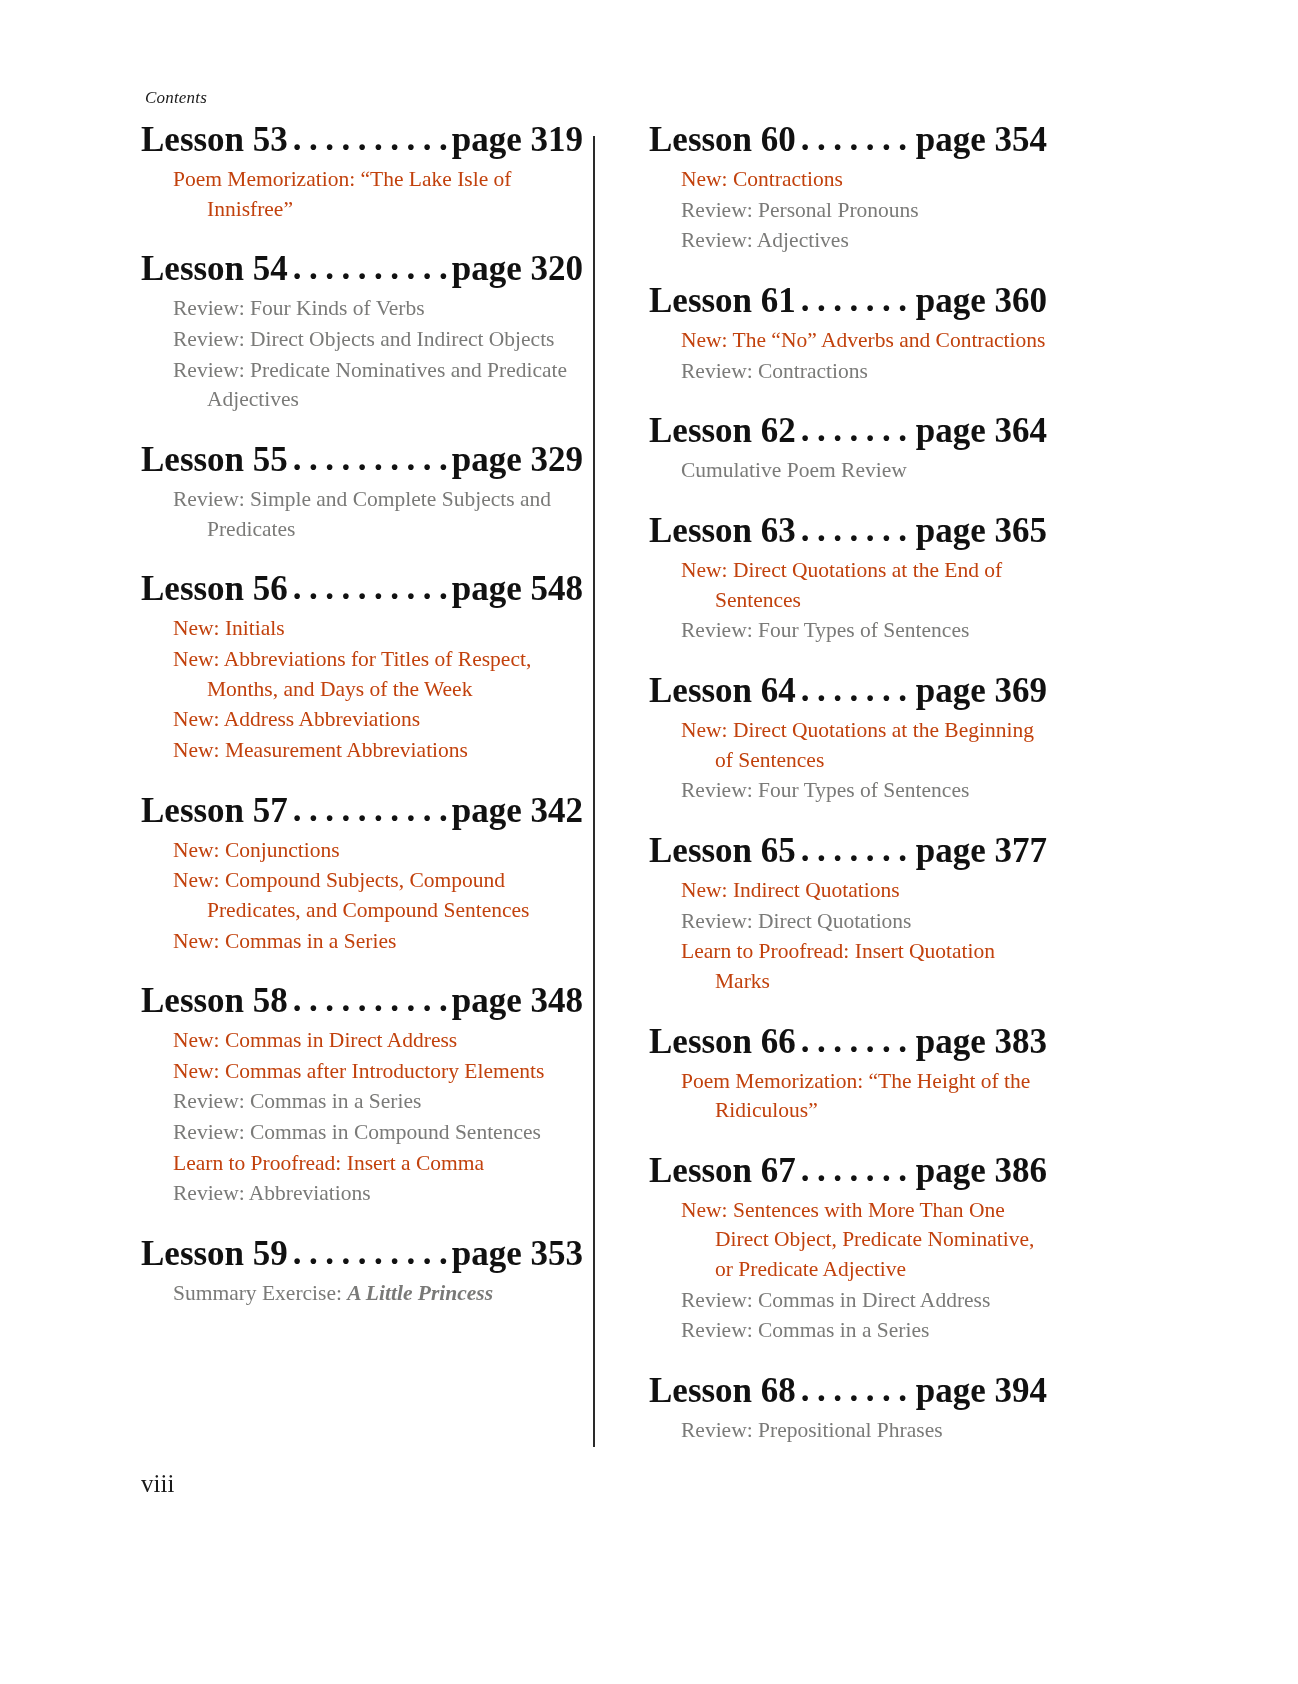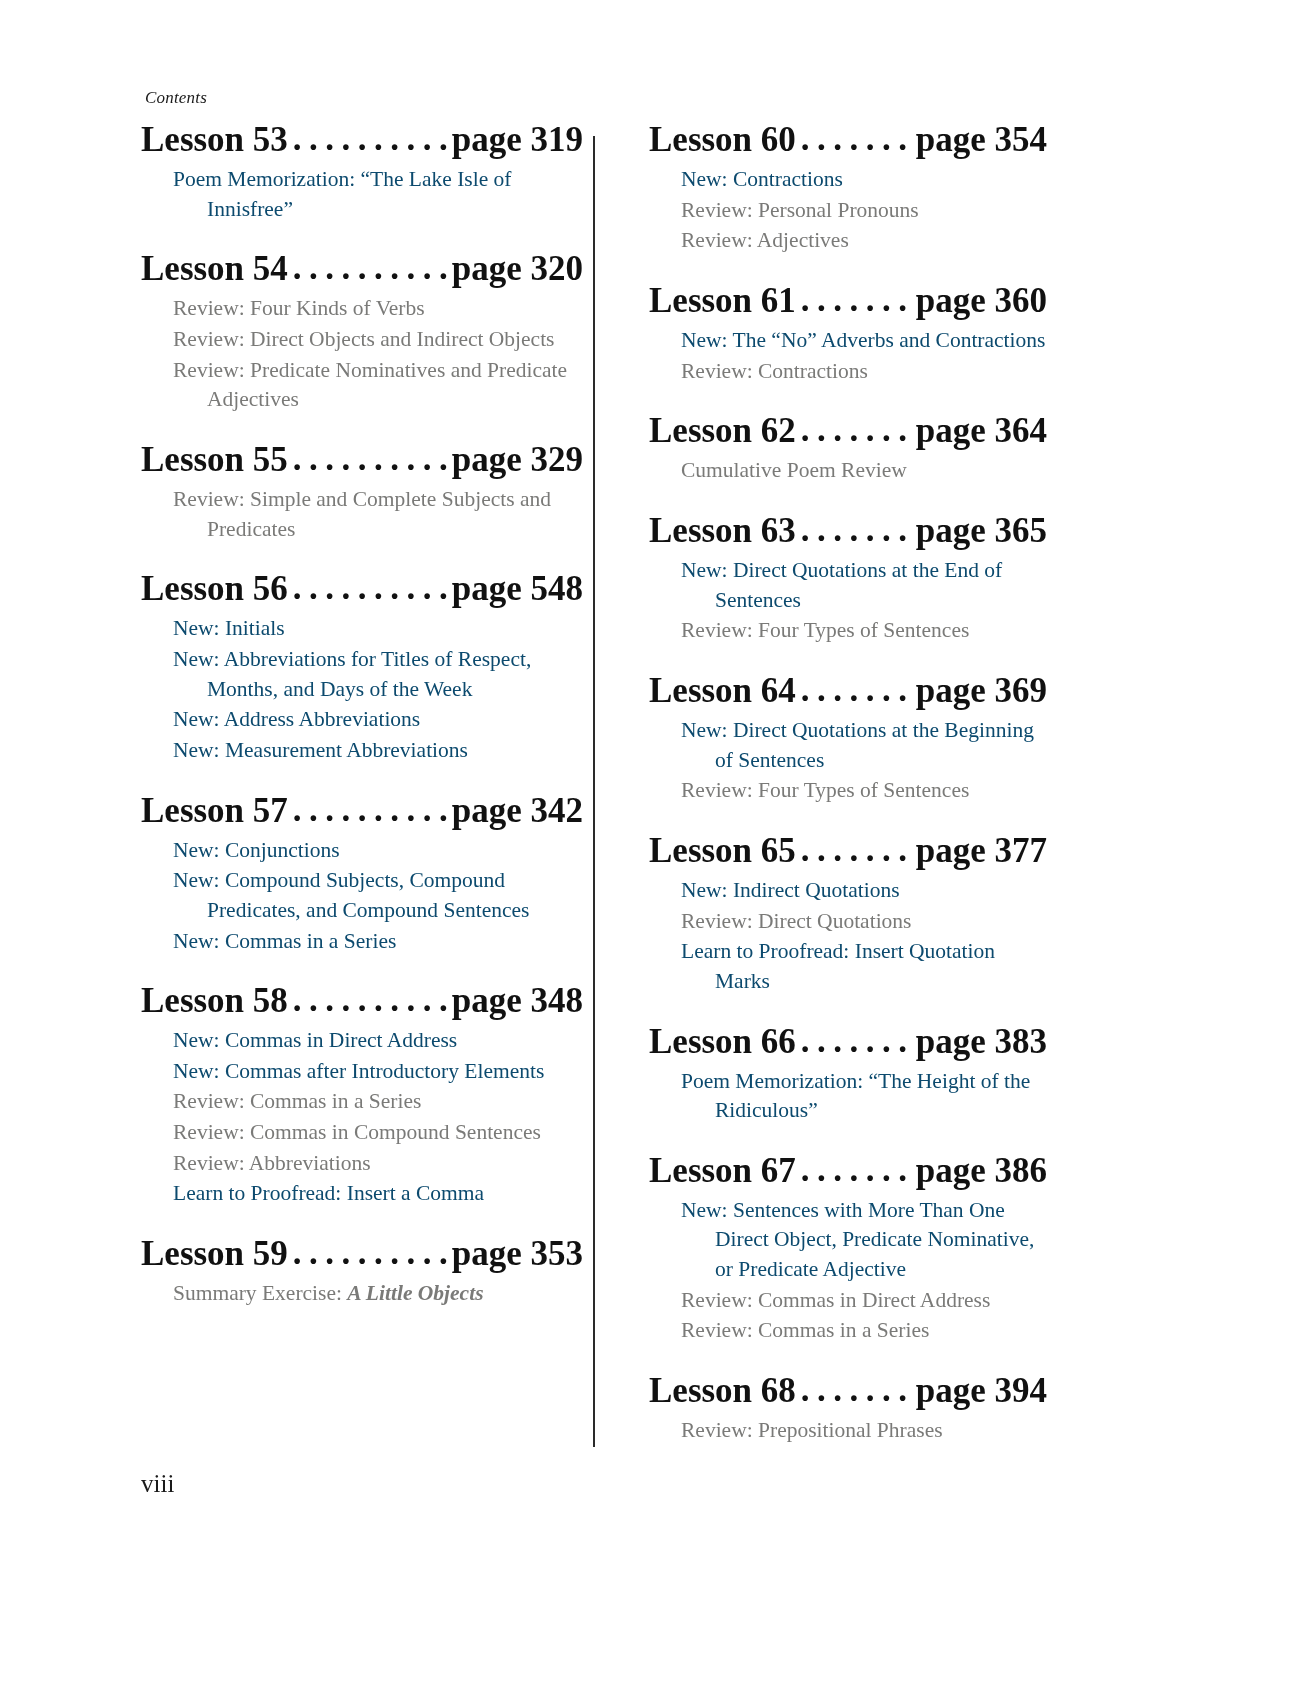--- a/index.html
+++ b/index.html
@@ -96,21 +96,21 @@
     line-height: 1.38;
     padding-left: 32px;
     text-indent: -1px;
     margin-bottom: 1px;
   }
   .entry .wrap {
     display: block;
     padding-left: 34px;
     text-indent: -34px;
   }
-  .entry.new     { color: #0c4a6e; }
+  .entry.new     { color: #c2410c; }
   .entry.review  { color: #7a7a78; }
   .entry em {
     font-style: italic;
     font-weight: bold;
   }
 
   
   .folio {
     position: absolute;
     left: 138px;
@@ -210,35 +210,35 @@
           </div>
           <div class="entry new">
             <span class="wrap">New: Commas after Introductory Elements</span>
           </div>
           <div class="entry review">
             <span class="wrap">Review: Commas in a Series</span>
           </div>
           <div class="entry review">
             <span class="wrap">Review: Commas in Compound Sentences</span>
           </div>
+          <div class="entry new">
+            <span class="wrap">Learn to Proofread: Insert a Comma</span>
+          </div>
           <div class="entry review">
             <span class="wrap">Review: Abbreviations</span>
           </div>
-          <div class="entry new">
-            <span class="wrap">Learn to Proofread: Insert a Comma</span>
-          </div>
         </div>
         <div class="lesson-block">
           <div class="lesson-line">
             <span class="lesson-name">Lesson 59</span>
             <span class="leader">............................................................</span>
             <span class="page-ref">page 353</span>
           </div>
           <div class="entry review">
-            <span class="wrap">Summary Exercise: <em>A Little Objects</em></span>
+            <span class="wrap">Summary Exercise: <em>A Little Princess</em></span>
           </div>
         </div>
       </div>
     <div class="divider"></div>
     <div class="col col-right">
         <div class="lesson-block">
           <div class="lesson-line">
             <span class="lesson-name">Lesson 60</span>
             <span class="leader">............................................................</span>
             <span class="page-ref">page 354</span>

